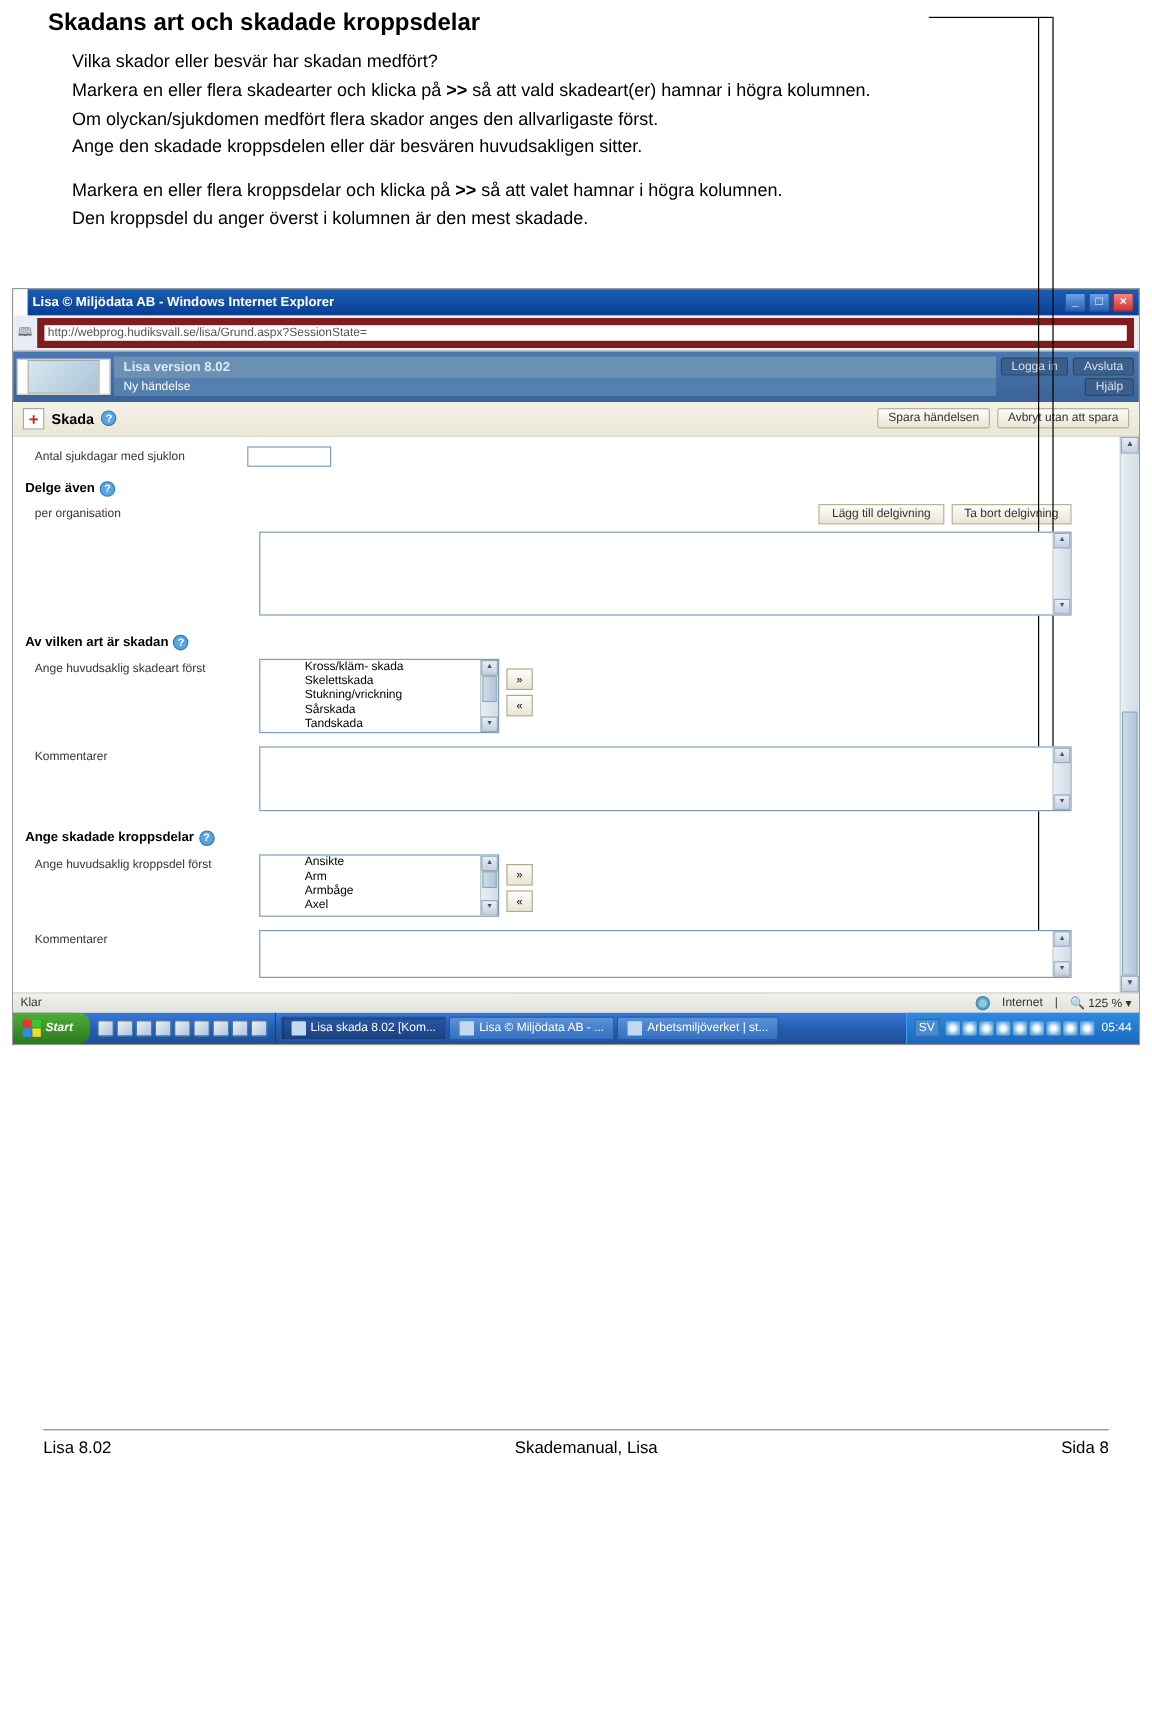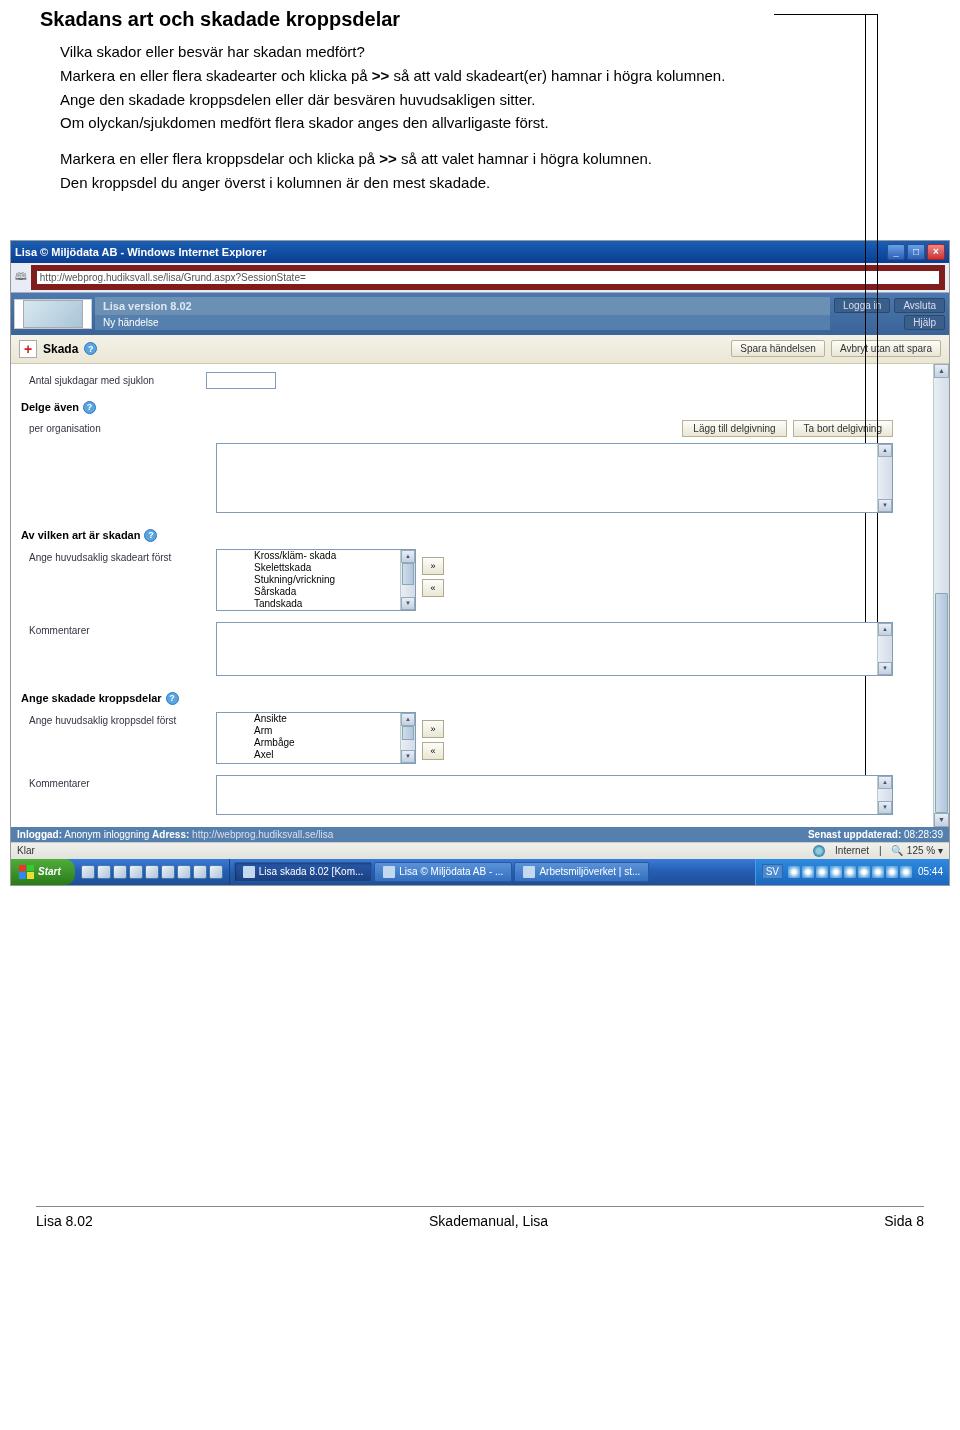--- a/index.html
+++ b/index.html
@@ -23,20 +23,21 @@
   
   .ie-title {
     background: linear-gradient(to bottom, #1a5fb4 0%, #0a3d91 100%);
     color: #fff;
     display: flex;
     align-items: center;
     justify-content: space-between;
     padding: 3px 4px;
     font-size: 11px;
     font-weight: bold;
+    margin-left: 12px;
   }
   .ie-title .wbtns { display: flex; gap: 2px; }
   .wbtn {
     width: 18px; height: 16px;
     background: linear-gradient(to bottom, #6aa0e8, #2d5fb5);
     border: 1px solid #25528e;
     border-radius: 2px;
     display: flex; align-items: center; justify-content: center;
     color: #fff; font-size: 10px; font-weight: bold;
   }
@@ -394,22 +395,22 @@
 
 <div class="page-wrap">
 
 <div class="page">
   <h1>Skadans art och skadade kroppsdelar</h1>
   <div class="instructions">
     <p>Vilka skador eller besvär har skadan medfört?</p>
     <p>
       <span>Markera en eller flera skadearter och klicka på </span><span class="bold">&gt;&gt;</span><span> så att vald skadeart(er) hamnar i högra kolumnen.</span>
     </p>
+    <p>Om olyckan/sjukdomen medfört flera skador anges den allvarligaste först.</p>
     <p>Ange den skadade kroppsdelen eller där besvären huvudsakligen sitter.</p>
-    <p>Om olyckan/sjukdomen medfört flera skador anges den allvarligaste först.</p>
     <p class="gap">
       <span>Markera en eller flera kroppsdelar och klicka på </span><span class="bold">&gt;&gt;</span><span> så att valet hamnar i högra kolumnen.</span>
     </p>
     <p>Den kroppsdel du anger överst i kolumnen är den mest skadade.</p>
   </div>
 </div>
 
 <div class="conn-v" style="left:877px; top:14px; height:628px;"></div>
 <div class="conn-h" style="left:774px; top:14px; width:103px;"></div>
 <div class="conn-h" style="left:490px; top:642px; width:387px;"></div>
@@ -564,29 +565,20 @@
       </div>
 
     </div>
     <div class="content-scroll">
       <div class="scroll-up">▲</div>
       <div class="scroll-thumb" style="top:auto; bottom:14px; height:220px;"></div>
       <div class="scroll-down">▼</div>
     </div>
   </div>
 
-  <div class="lisa-status">
-    <span>
-      <b>Inloggad:</b><span> Anonym inloggning  </span>
-      <b>Adress:</b><span class="mid"> http://webprog.hudiksvall.se/lisa</span>
-    </span>
-    <span>
-      <b>Senast uppdaterad:</b><span> 08:28:39</span>
-    </span>
-  </div>
 
   <div class="ie-status">
     <span>Klar</span>
     <div class="right">
       <span class="globe"></span>
       <span>Internet</span>
       <span>|</span>
       <span>🔍 <span>125 %</span> ▾</span>
     </div>
   </div>

